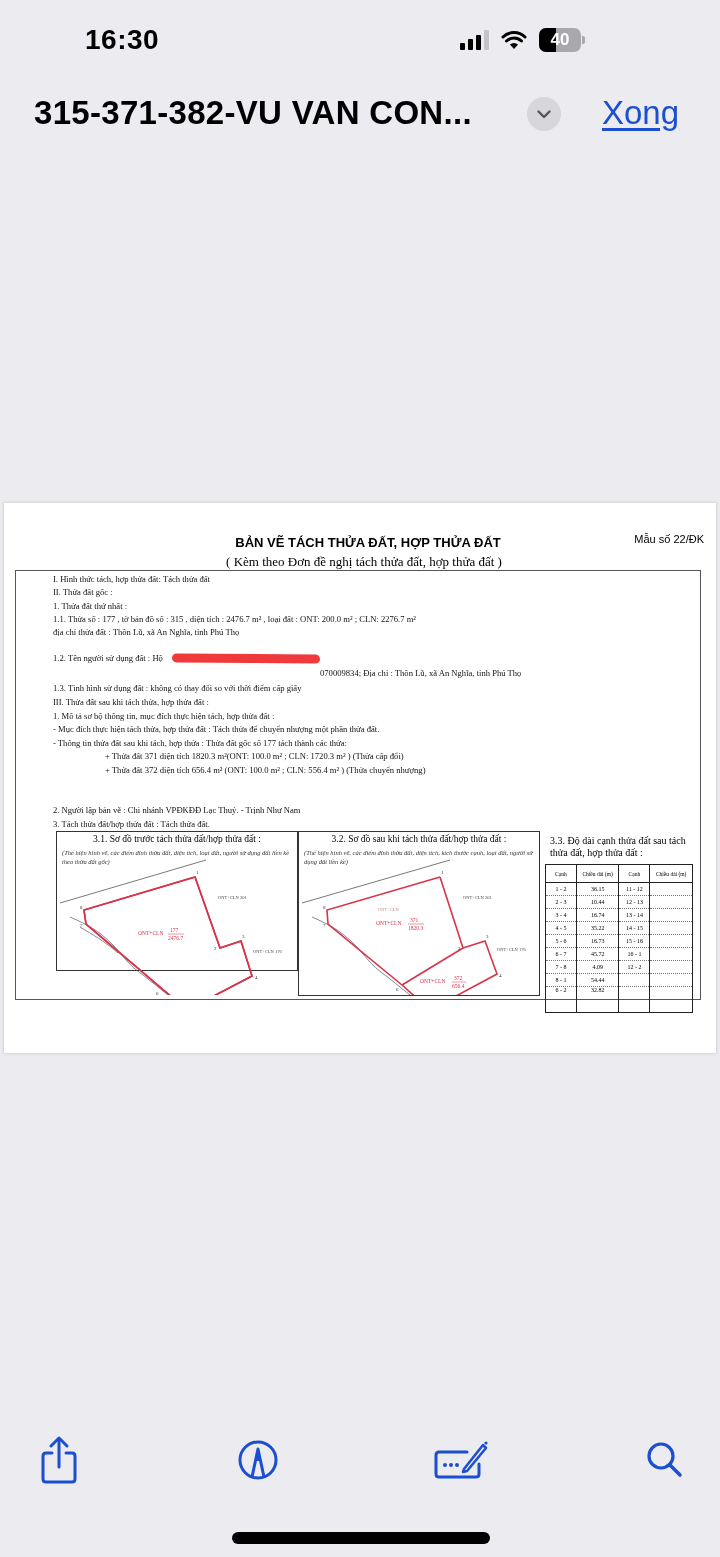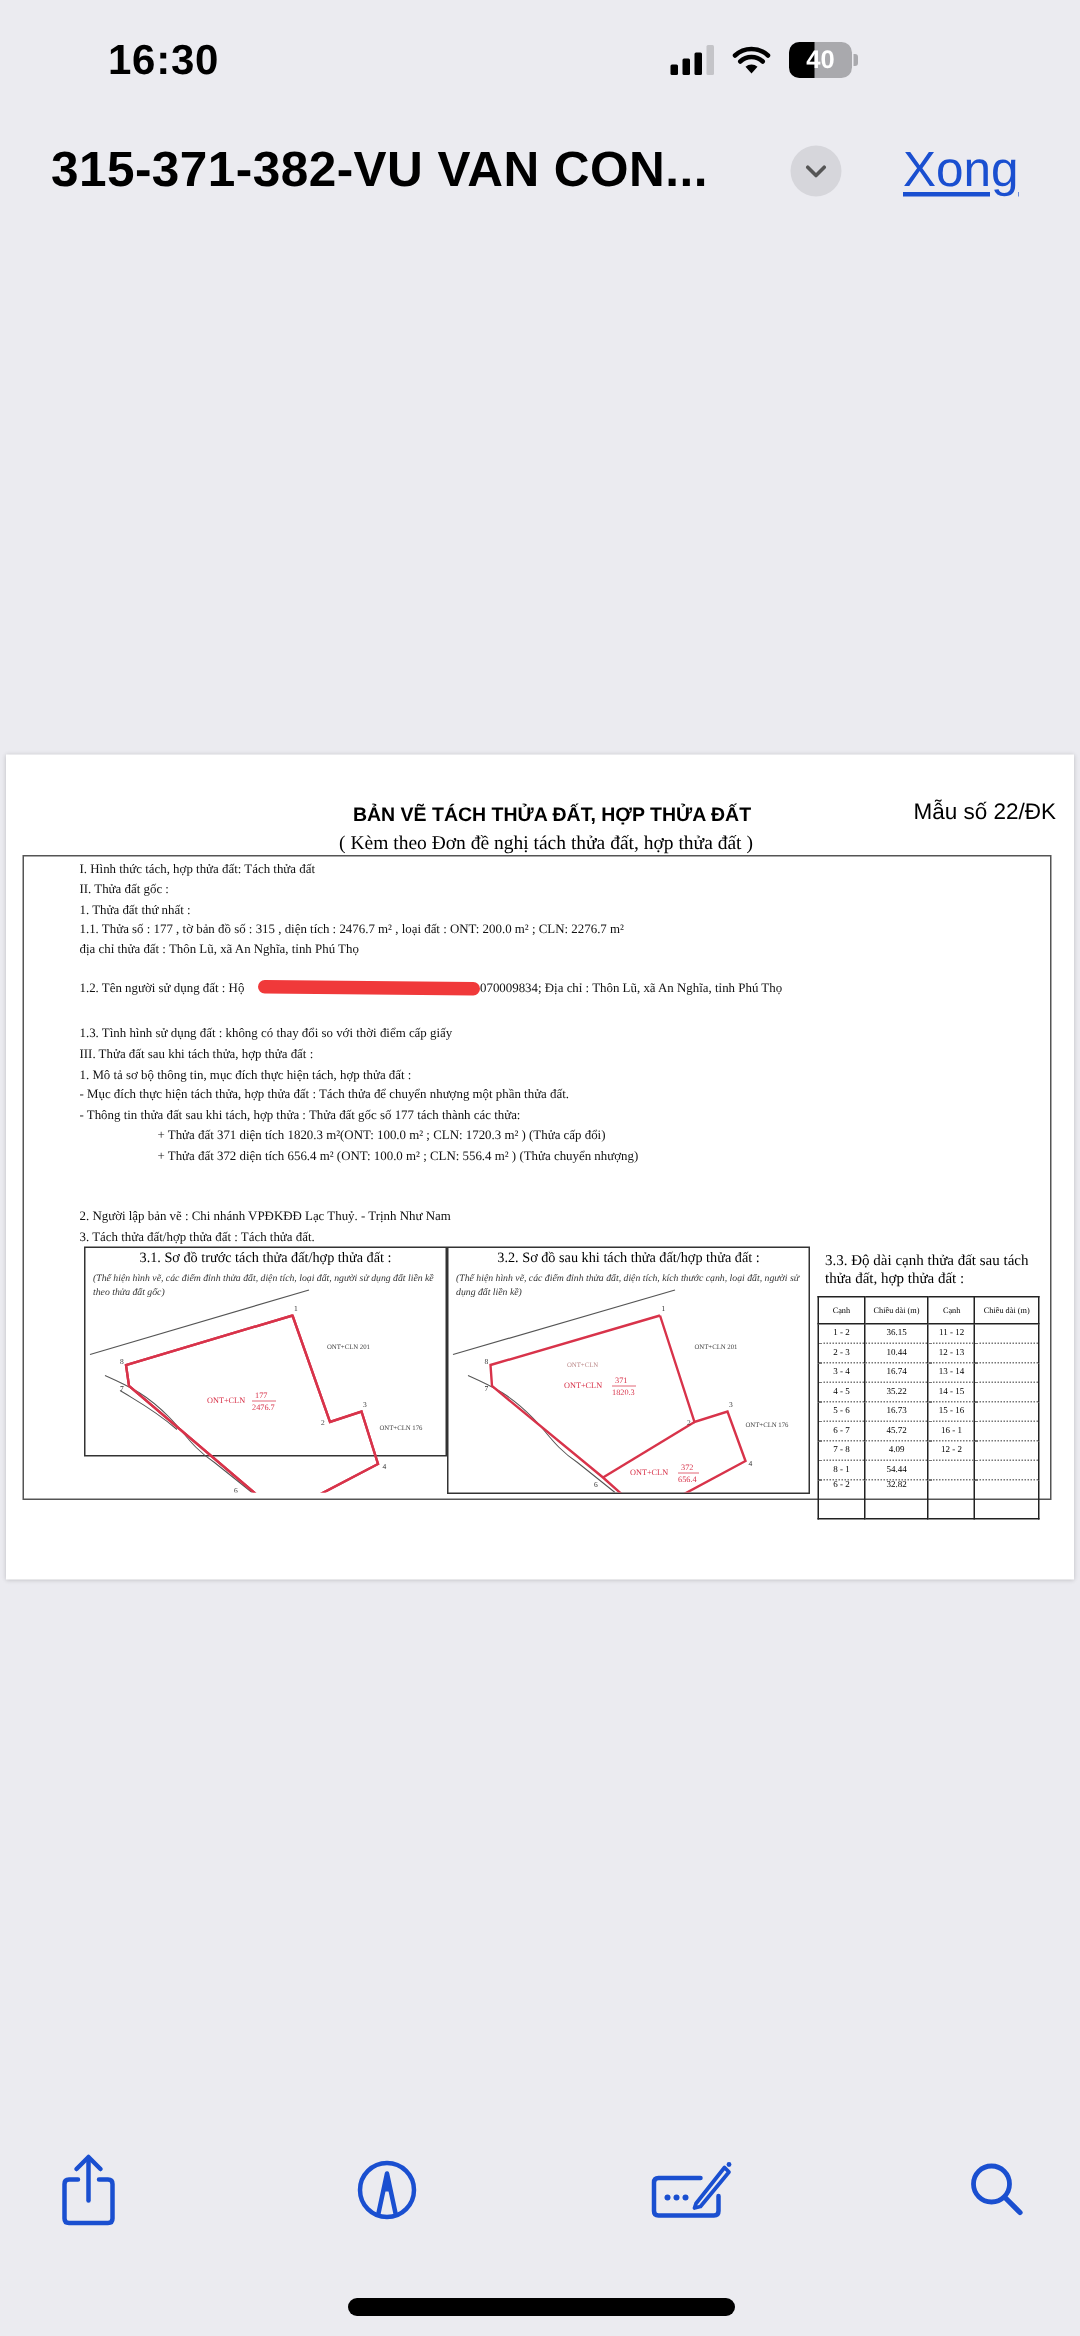--- a/index.html
+++ b/index.html
@@ -1,40 +1,40 @@
 <!DOCTYPE html>
 <html><head>
 <meta charset="utf-8">
 <style>
   * { box-sizing: border-box; margin: 0; padding: 0; }
   html, body { width: 720px; height: 1557px; background: #ebebf0; overflow: hidden; }
   body { position: relative; font-family: "Liberation Sans", sans-serif; color: #000; }
 
   
-  .status-bar { position: absolute; left: 4px; top: 0; width: 616px; height: 80px; }
+  .status-bar { position: absolute; left: 17px; top: 0; width: 616px; height: 80px; }
   .status-time { position: absolute; left: 68px; top: 24px; font-size: 28px; font-weight: 600; letter-spacing: 0.5px; }
   .status-icons { position: absolute; right: 48px; top: 28px; display: flex; align-items: center; gap: 12px; }
   .signal { display: flex; align-items: flex-end; gap: 3px; height: 20px; }
   .signal span { width: 5px; background: #000; border-radius: 1px; }
   .signal span.dim { background: #c4c4c8; }
   .battery { position: relative; width: 42px; height: 24px; border-radius: 7px; background: #a9a9ad; overflow: hidden; display: flex; align-items: center; justify-content: center; }
   .battery .fill { position: absolute; left: 0; top: 0; bottom: 0; width: 40%; background: #000; }
   .battery .num { position: relative; color: #fff; font-size: 17px; font-weight: 700; }
   .battery-cap { width: 3px; height: 8px; background: #a9a9ad; border-radius: 0 2px 2px 0; margin-left: -10px; }
 
   
   .nav-bar { position: absolute; left: 0; top: 80px; width: 720px; height: 70px; text-align: right; }
   .doc-title { position: absolute; left: 34px; top: 14px; font-size: 33px; font-weight: 700; letter-spacing: 0.3px; white-space: nowrap; }
   .title-menu { position: absolute; left: 527px; top: 17px; width: 34px; height: 34px; border-radius: 50%; background: #d6d6db; display: flex; align-items: center; justify-content: center; }
   .done-btn { position: absolute; left: 602px; top: 14px; font-size: 33px; font-weight: 500; color: #1a4fd0; text-decoration: underline; text-underline-offset: 4px; }
 
   
   .page { position: absolute; left: 4px; top: 503px; width: 712px; height: 550px; background: #fff; box-shadow: 0 0 3px rgba(0,0,0,0.2); font-family: "Liberation Serif", serif; }
   .doc-heading { position: absolute; left: 0; top: 32px; width: 712px; text-align: center; font-family: "Liberation Sans", sans-serif; font-weight: 700; font-size: 13px; padding-left: 16px; }
-  .form-no { position: absolute; right: 12px; top: 30px; font-family: "Liberation Sans", sans-serif; font-size: 15px; }
+  .form-no { position: absolute; right: 12px; top: 30px; font-family: "Liberation Sans", sans-serif; font-size: 11px; }
   .doc-subheading { position: absolute; left: 0; top: 51px; width: 712px; text-align: center; font-size: 13px; padding-left: 8px; }
   .frame { position: absolute; left: 11px; top: 67px; width: 686px; height: 430px; border: 1px solid #555; }
   .line { position: absolute; font-size: 8.6px; white-space: nowrap; color: #111; }
   .box { position: absolute; border: 1px solid #333; }
   .box-title { position: absolute; width: 100%; text-align: center; font-size: 9.5px; top: 2px; }
   .box-note { position: absolute; font-size: 6.5px; font-style: italic; color: #333; line-height: 9px; }
   .sec33-title { position: absolute; font-size: 10px; line-height: 12px; }
 
   table.edges { position: absolute; border-collapse: collapse; font-size: 6px; }
   table.edges td, table.edges th { border-left: 1.5px solid #222; border-right: 1.5px solid #222; border-bottom: 1px dotted #777; text-align: center; height: 13px; font-weight: normal; }
@@ -90,21 +90,21 @@
   <div class="doc-subheading">( Kèm theo Đơn đề nghị tách thửa đất, hợp thửa đất )</div>
   <div class="frame"></div>
 
   <div class="line" style="left:49px;top:71px">I. Hình thức tách, hợp thửa đất: Tách thửa đất</div>
   <div class="line" style="left:49px;top:84px">II. Thửa đất gốc :</div>
   <div class="line" style="left:49px;top:98px">1. Thửa đất thứ nhất :</div>
   <div class="line" style="left:49px;top:111px">1.1. Thửa số : 177 , tờ bản đồ số : 315 , diện tích : 2476.7 m² , loại đất : ONT: 200.0 m² ; CLN: 2276.7 m²</div>
   <div class="line" style="left:49px;top:124px">địa chỉ thửa đất : Thôn Lũ, xã An Nghĩa, tỉnh Phú Thọ</div>
   <div class="line" style="left:49px;top:150px">1.2. Tên người sử dụng đất : Hộ</div>
   <div style="position:absolute;left:168px;top:151px;width:148px;height:9px;background:#f0393a;border-radius:5px;transform:rotate(0.5deg)"></div>
-  <div class="line" style="left:316px;top:150px">070009834; Địa chỉ : Thôn Lũ, xã An Nghĩa, tỉnh Phú Thọ</div>
+  <div class="line" style="left:316px;top:165px">070009834; Địa chỉ : Thôn Lũ, xã An Nghĩa, tỉnh Phú Thọ</div>
 
   <div class="line" style="left:49px;top:180px">1.3. Tình hình sử dụng đất : không có thay đổi so với thời điểm cấp giấy</div>
   <div class="line" style="left:49px;top:194px">III. Thửa đất sau khi tách thửa, hợp thửa đất :</div>
   <div class="line" style="left:49px;top:208px">1. Mô tả sơ bộ thông tin, mục đích thực hiện tách, hợp thửa đất :</div>
   <div class="line" style="left:49px;top:221px">- Mục đích thực hiện tách thửa, hợp thửa đất : Tách thửa để chuyển nhượng một phần thửa đất.</div>
   <div class="line" style="left:49px;top:235px">- Thông tin thửa đất sau khi tách, hợp thửa : Thửa đất gốc số 177 tách thành các thửa:</div>
   <div class="line" style="left:101px;top:248px">+ Thửa đất 371 diện tích 1820.3 m²(ONT: 100.0 m² ; CLN: 1720.3 m² ) (Thửa cấp đổi)</div>
   <div class="line" style="left:101px;top:262px">+ Thửa đất 372 diện tích 656.4 m² (ONT: 100.0 m² ; CLN: 556.4 m² ) (Thửa chuyển nhượng)</div>
 
   <div class="line" style="left:49px;top:302px">2. Người lập bản vẽ : Chi nhánh VPĐKĐĐ Lạc Thuỷ. -  Trịnh Như Nam</div>

